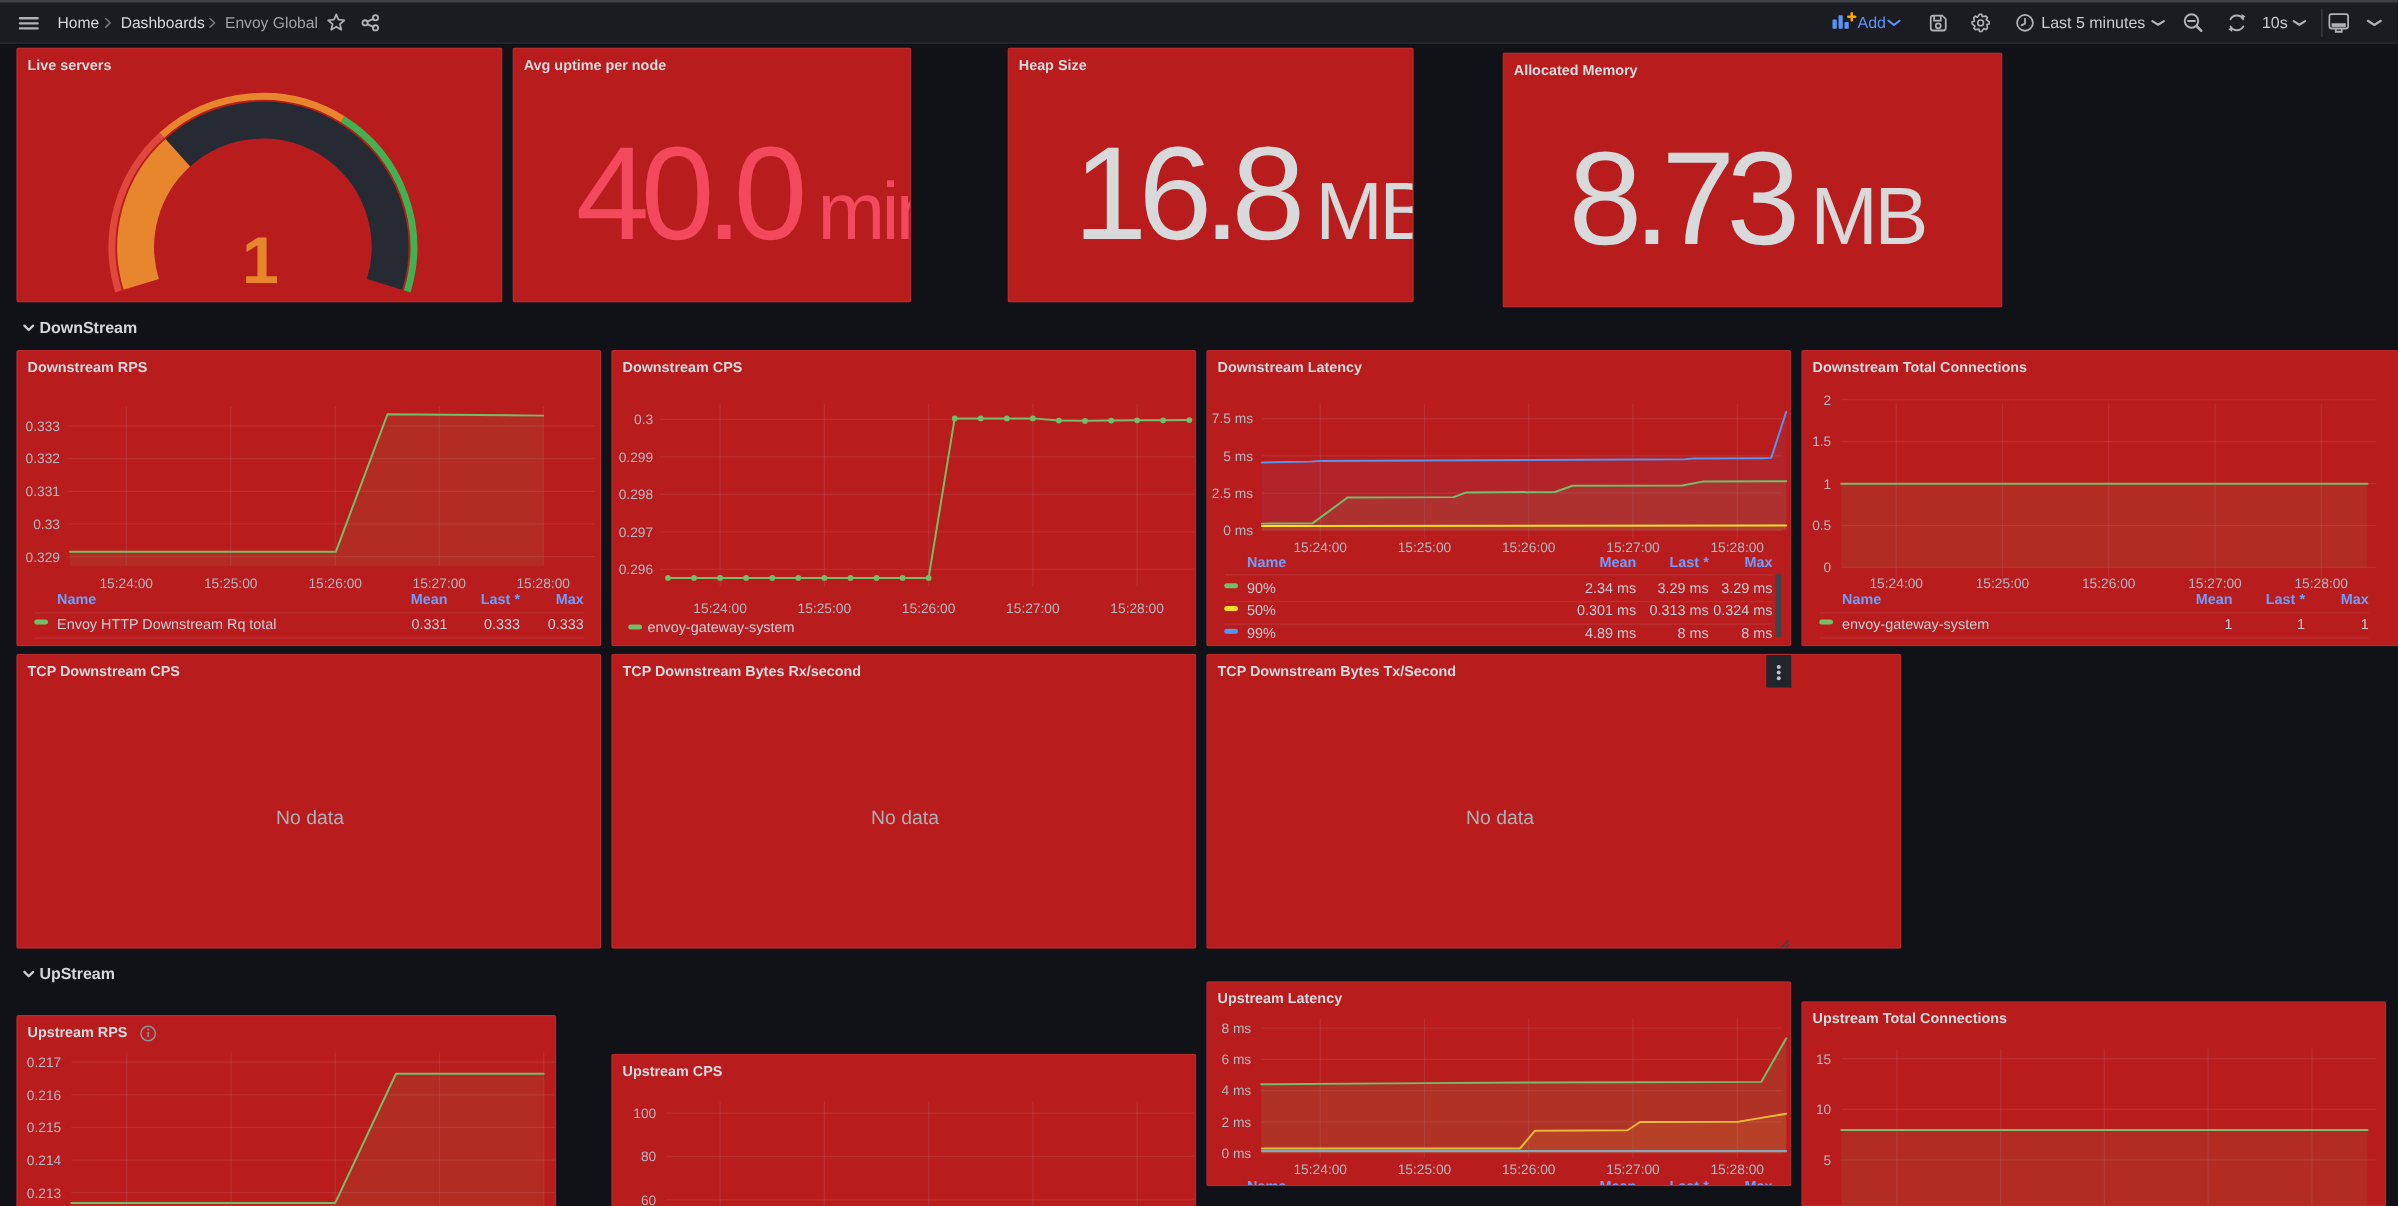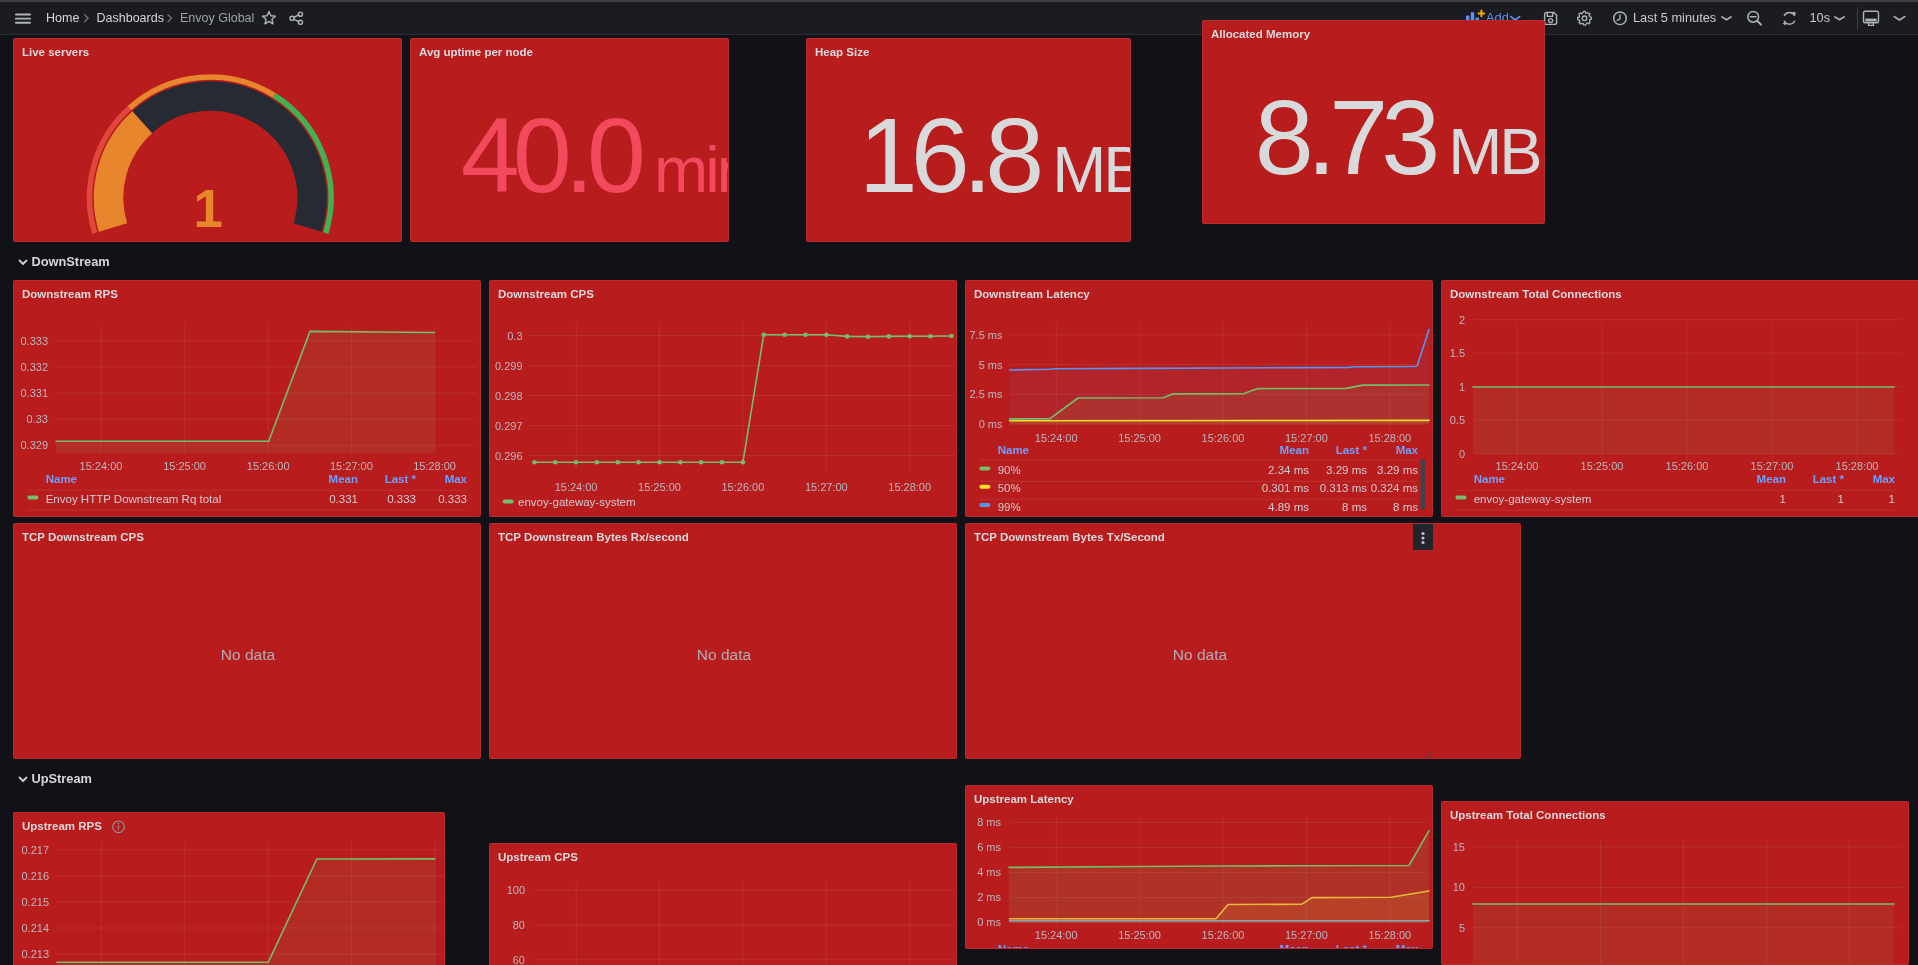--- a/index.html
+++ b/index.html
@@ -91,21 +91,21 @@
       <text x="8" y="16.8" font-size="11.5" font-weight="600" fill="#d9dade">Avg uptime per node</text>
       <text x="194.25" y="152.5" text-anchor="middle"><tspan font-size="106" letter-spacing="-7" fill="#F2495C">40.0</tspan><tspan font-size="65" letter-spacing="-3" fill="#F2495C"> min</tspan></text>
     </svg>
   </div>
 <div class="panel" style="left:805.8px;top:38px;width:325px;height:204px">
     <svg width="388.5" height="204" viewBox="0 0 388.5 204">
       <text x="8" y="16.8" font-size="11.5" font-weight="600" fill="#d9dade">Heap Size</text>
       <text x="194.25" y="152.5" text-anchor="middle"><tspan font-size="106" letter-spacing="-7" fill="#d8d9da">16.8</tspan><tspan font-size="65" letter-spacing="-3" fill="#d8d9da"> MB</tspan></text>
     </svg>
   </div>
-<div class="panel" style="left:1202.2px;top:20px;width:343px;height:204px">
+<div class="panel" style="left:1202.2px;top:42px;width:400px;height:204px">
     <svg width="388.5" height="204" viewBox="0 0 388.5 204">
       <text x="8" y="16.8" font-size="11.5" font-weight="600" fill="#d9dade">Allocated Memory</text>
       <text x="194.25" y="152.5" text-anchor="middle"><tspan font-size="106" letter-spacing="-7" fill="#d8d9da">8.73</tspan><tspan font-size="65" letter-spacing="-3" fill="#d8d9da"> MB</tspan></text>
     </svg>
   </div>
 <div class="panel" style="left:13px;top:280px;width:468px;height:237px">
     <svg width="468" height="237" viewBox="0 0 468 237">
       <text x="8" y="16.8" font-size="11.5" font-weight="600" fill="#d9dade">Downstream RPS</text>
       <line x1="40" y1="59.7" x2="462" y2="59.7" stroke="rgba(204,204,220,0.11)" stroke-width="1"></line>
       <line x1="40" y1="85.8" x2="462" y2="85.8" stroke="rgba(204,204,220,0.11)" stroke-width="1"></line>

